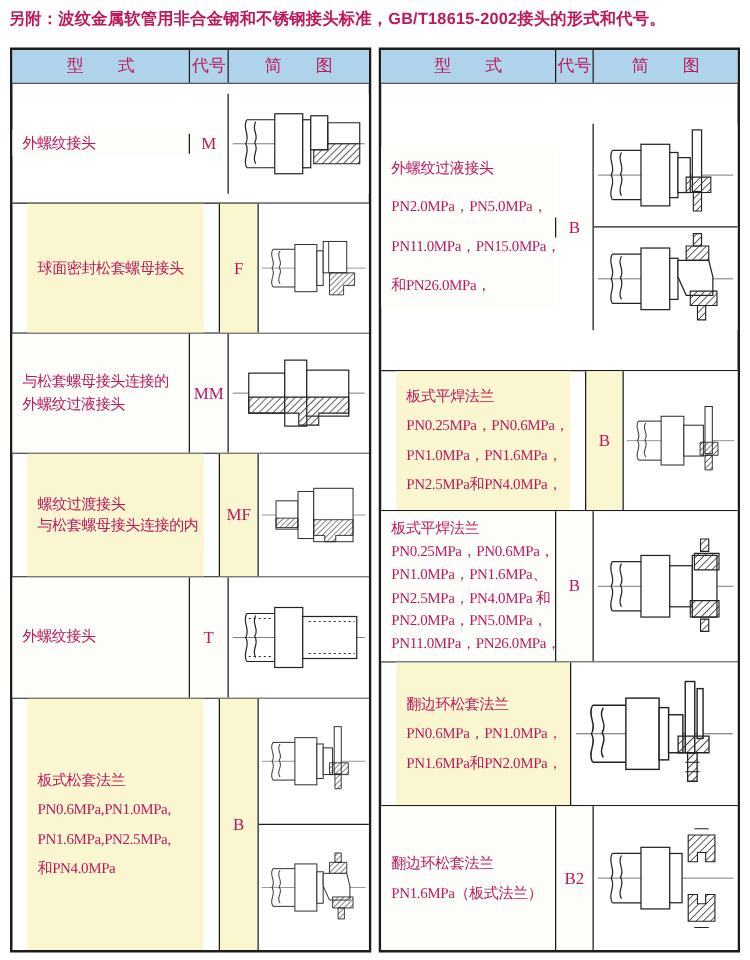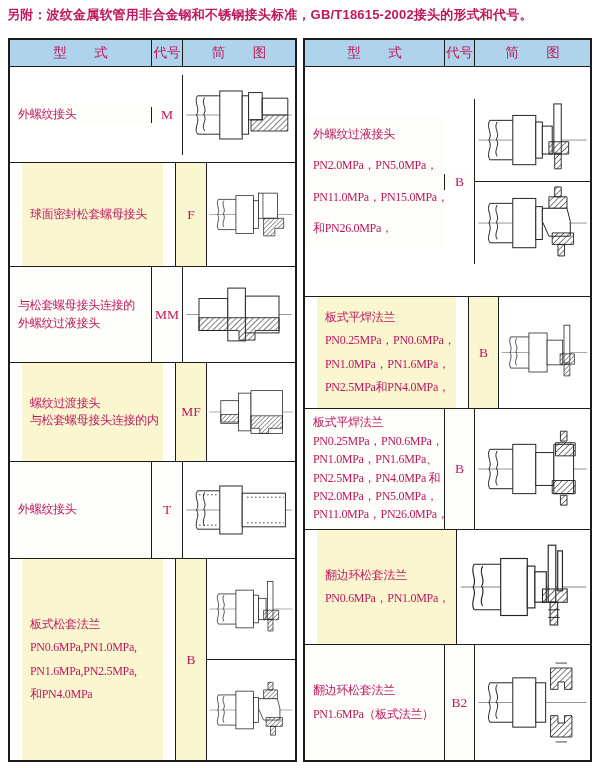--- a/index.html
+++ b/index.html
@@ -293,20 +293,21 @@
             <path d="M94,64 h28 v16 h-28 z" stroke="#222" stroke-width="1.1" fill="url(#hch)"></path>
             <path d="M104,82 h8 v12 h-8 z" stroke="#222" stroke-width="1.1" fill="url(#hch)"></path>
           </svg>
         </div>
       </div>
 
       <div class="row y sp2" style="height:115px">
         <div class="c c-type">
           <div class="ln">翻边环松套法兰</div>
           <div class="ln">PN0.6MPa，PN1.0MPa，</div>
+          <div class="ln">PN1.6MPa和PN2.0MPa，</div>
         </div>
         <div class="c c-diag">
           <svg class="diag" viewBox="0 0 140 100" preserveAspectRatio="xMidYMid meet">
             <use href="#g-axis"></use>
               <use href="#g-hose"></use>
               <use href="#g-body"></use>
             <rect x="74" y="28" width="8" height="44" stroke="#222" stroke-width="1.2" fill="#fff"></rect>
             <rect x="82" y="34" width="12" height="32" stroke="#222" stroke-width="1.2" fill="#fff"></rect>
             <rect x="96" y="6" width="8" height="60" stroke="#222" stroke-width="1.2" fill="#fff"></rect>
             <rect x="106" y="12" width="5" height="42" stroke="#222" stroke-width="1.2" fill="#fff"></rect>

